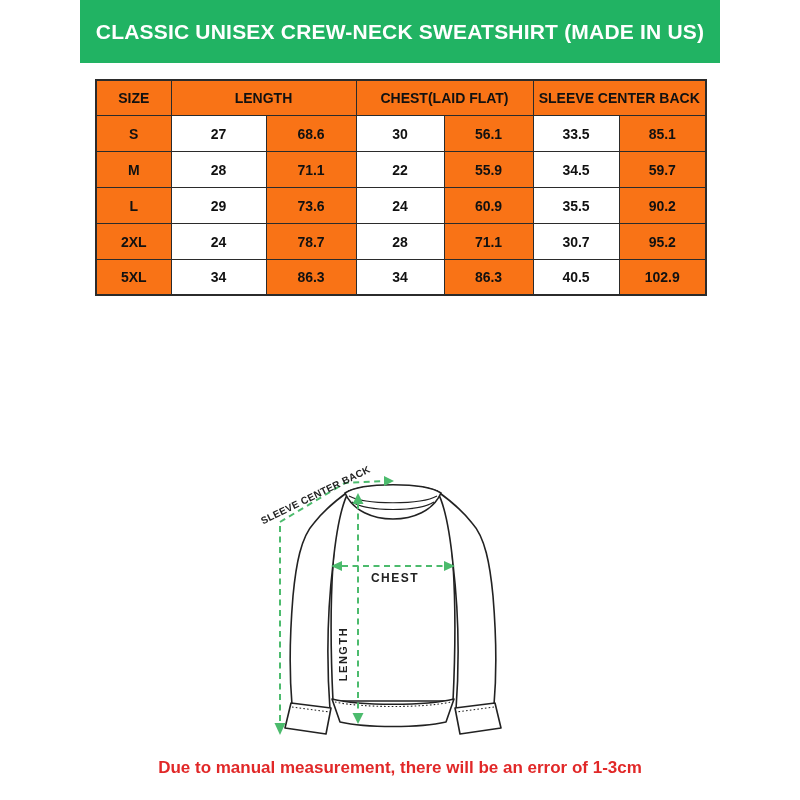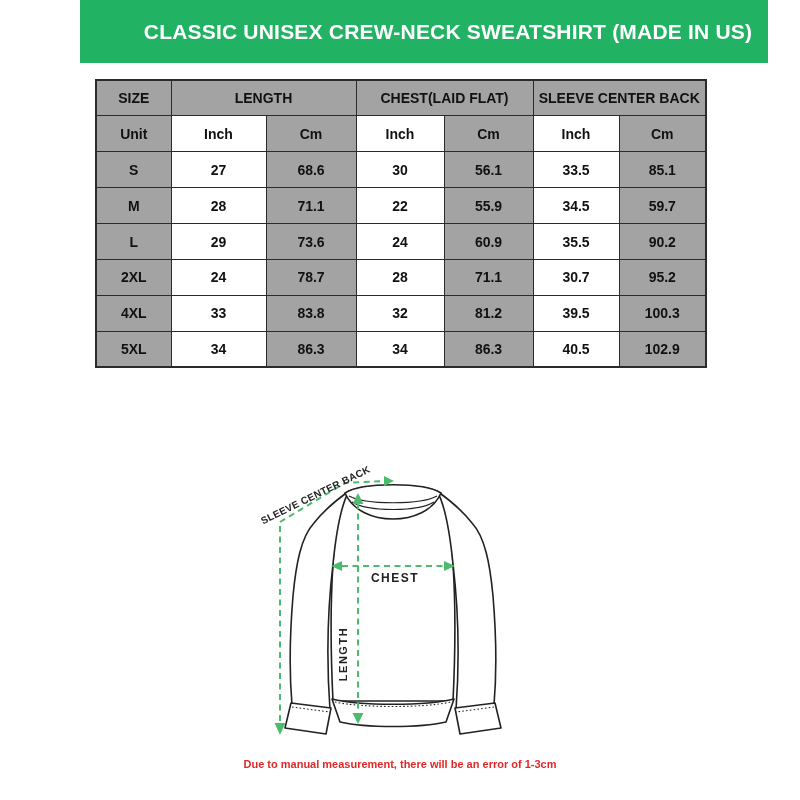--- a/index.html
+++ b/index.html
@@ -4,51 +4,51 @@
 <style>
   html,body { margin:0; padding:0; background:#fff; }
   #page {
     position:relative; width:800px; height:800px; margin:0 auto;
     background:#ffffff; overflow:hidden;
     font-family:"Liberation Sans", sans-serif;
   }
   
   .header-bar {
     position:absolute; left:80px; top:0; width:640px; height:63px;
-    background:#21b363; display:flex; align-items:center; justify-content:center;padding-left:48px;
+    background:#21b363; display:flex; align-items:center; justify-content:center;
   }
   .header-bar span {
     color:#ffffff; font-size:21px; font-weight:bold; letter-spacing:0.2px;
     white-space:nowrap;
   }
   
   table.size-table {
     position:absolute; left:95px; top:79px; width:610px;
     border-collapse:collapse; table-layout:fixed;
     border:2.5px solid #2b2b2b;
   }
   .size-table th, .size-table td {
     border:1.6px solid #2b2b2b; padding:0; text-align:center; vertical-align:middle;
     font-size:14px; font-weight:bold; color:#111; background:#ffffff;
   }
   .size-table tr { height:35.9px; }
-  .size-table .g { background:#a3a3a3; }
+  .size-table .g { background:#f97316; }
   
   .diagram { position:absolute; left:240px; top:458px; width:320px; height:292px; }
   .diagram svg { display:block; }
   .garment { fill:#ffffff; stroke:#222222; stroke-width:1.6; stroke-linejoin:round; stroke-linecap:round; }
   .seam   { fill:none; stroke:#222222; stroke-width:1.1; stroke-dasharray:1.6 2.2; }
   .rib    { fill:none; stroke:#222222; stroke-width:1.2; }
   .meas   { fill:none; stroke:#4cbb6d; stroke-width:2; stroke-dasharray:6 4.5; }
   .arrow  { fill:#4cbb6d; stroke:none; }
   .dlabel { fill:#222222; font-family:"Liberation Sans", sans-serif; font-weight:bold; }
   
   .note {
     position:absolute; left:0; top:758px; width:800px; text-align:center;
-    color:#e12828; font-size:11px; font-weight:bold;
+    color:#e12828; font-size:17px; font-weight:bold;
   }
 </style>
 </head>
 <body>
 
 <div id="page">
 
   <div class="header-bar">
     <span>CLASSIC UNISEX CREW-NECK SWEATSHIRT (MADE IN US)</span>
   </div>
@@ -62,29 +62,20 @@
         <col style="width:89px">
         <col style="width:86px">
         <col style="width:87px">
     </colgroup>
     <tbody>
       <tr>
         <th class="g">SIZE</th>
         <th class="g" colspan="2">LENGTH</th>
         <th class="g" colspan="2">CHEST(LAID FLAT)</th>
         <th class="g" colspan="2">SLEEVE CENTER BACK</th>
-      </tr>
-      <tr>
-        <td class="g">Unit</td>
-        <td>Inch</td>
-        <td class="g">Cm</td>
-        <td>Inch</td>
-        <td class="g">Cm</td>
-        <td>Inch</td>
-        <td class="g">Cm</td>
       </tr>
       <tr>
         <td class="g">S</td>
         <td>27</td>
         <td class="g">68.6</td>
         <td>30</td>
         <td class="g">56.1</td>
         <td>33.5</td>
         <td class="g">85.1</td>
       </tr>
@@ -107,29 +98,20 @@
         <td class="g">90.2</td>
       </tr>
       <tr>
         <td class="g">2XL</td>
         <td>24</td>
         <td class="g">78.7</td>
         <td>28</td>
         <td class="g">71.1</td>
         <td>30.7</td>
         <td class="g">95.2</td>
-      </tr>
-      <tr>
-        <td class="g">4XL</td>
-        <td>33</td>
-        <td class="g">83.8</td>
-        <td>32</td>
-        <td class="g">81.2</td>
-        <td>39.5</td>
-        <td class="g">100.3</td>
       </tr>
       <tr>
         <td class="g">5XL</td>
         <td>34</td>
         <td class="g">86.3</td>
         <td>34</td>
         <td class="g">86.3</td>
         <td>40.5</td>
         <td class="g">102.9</td>
       </tr>

